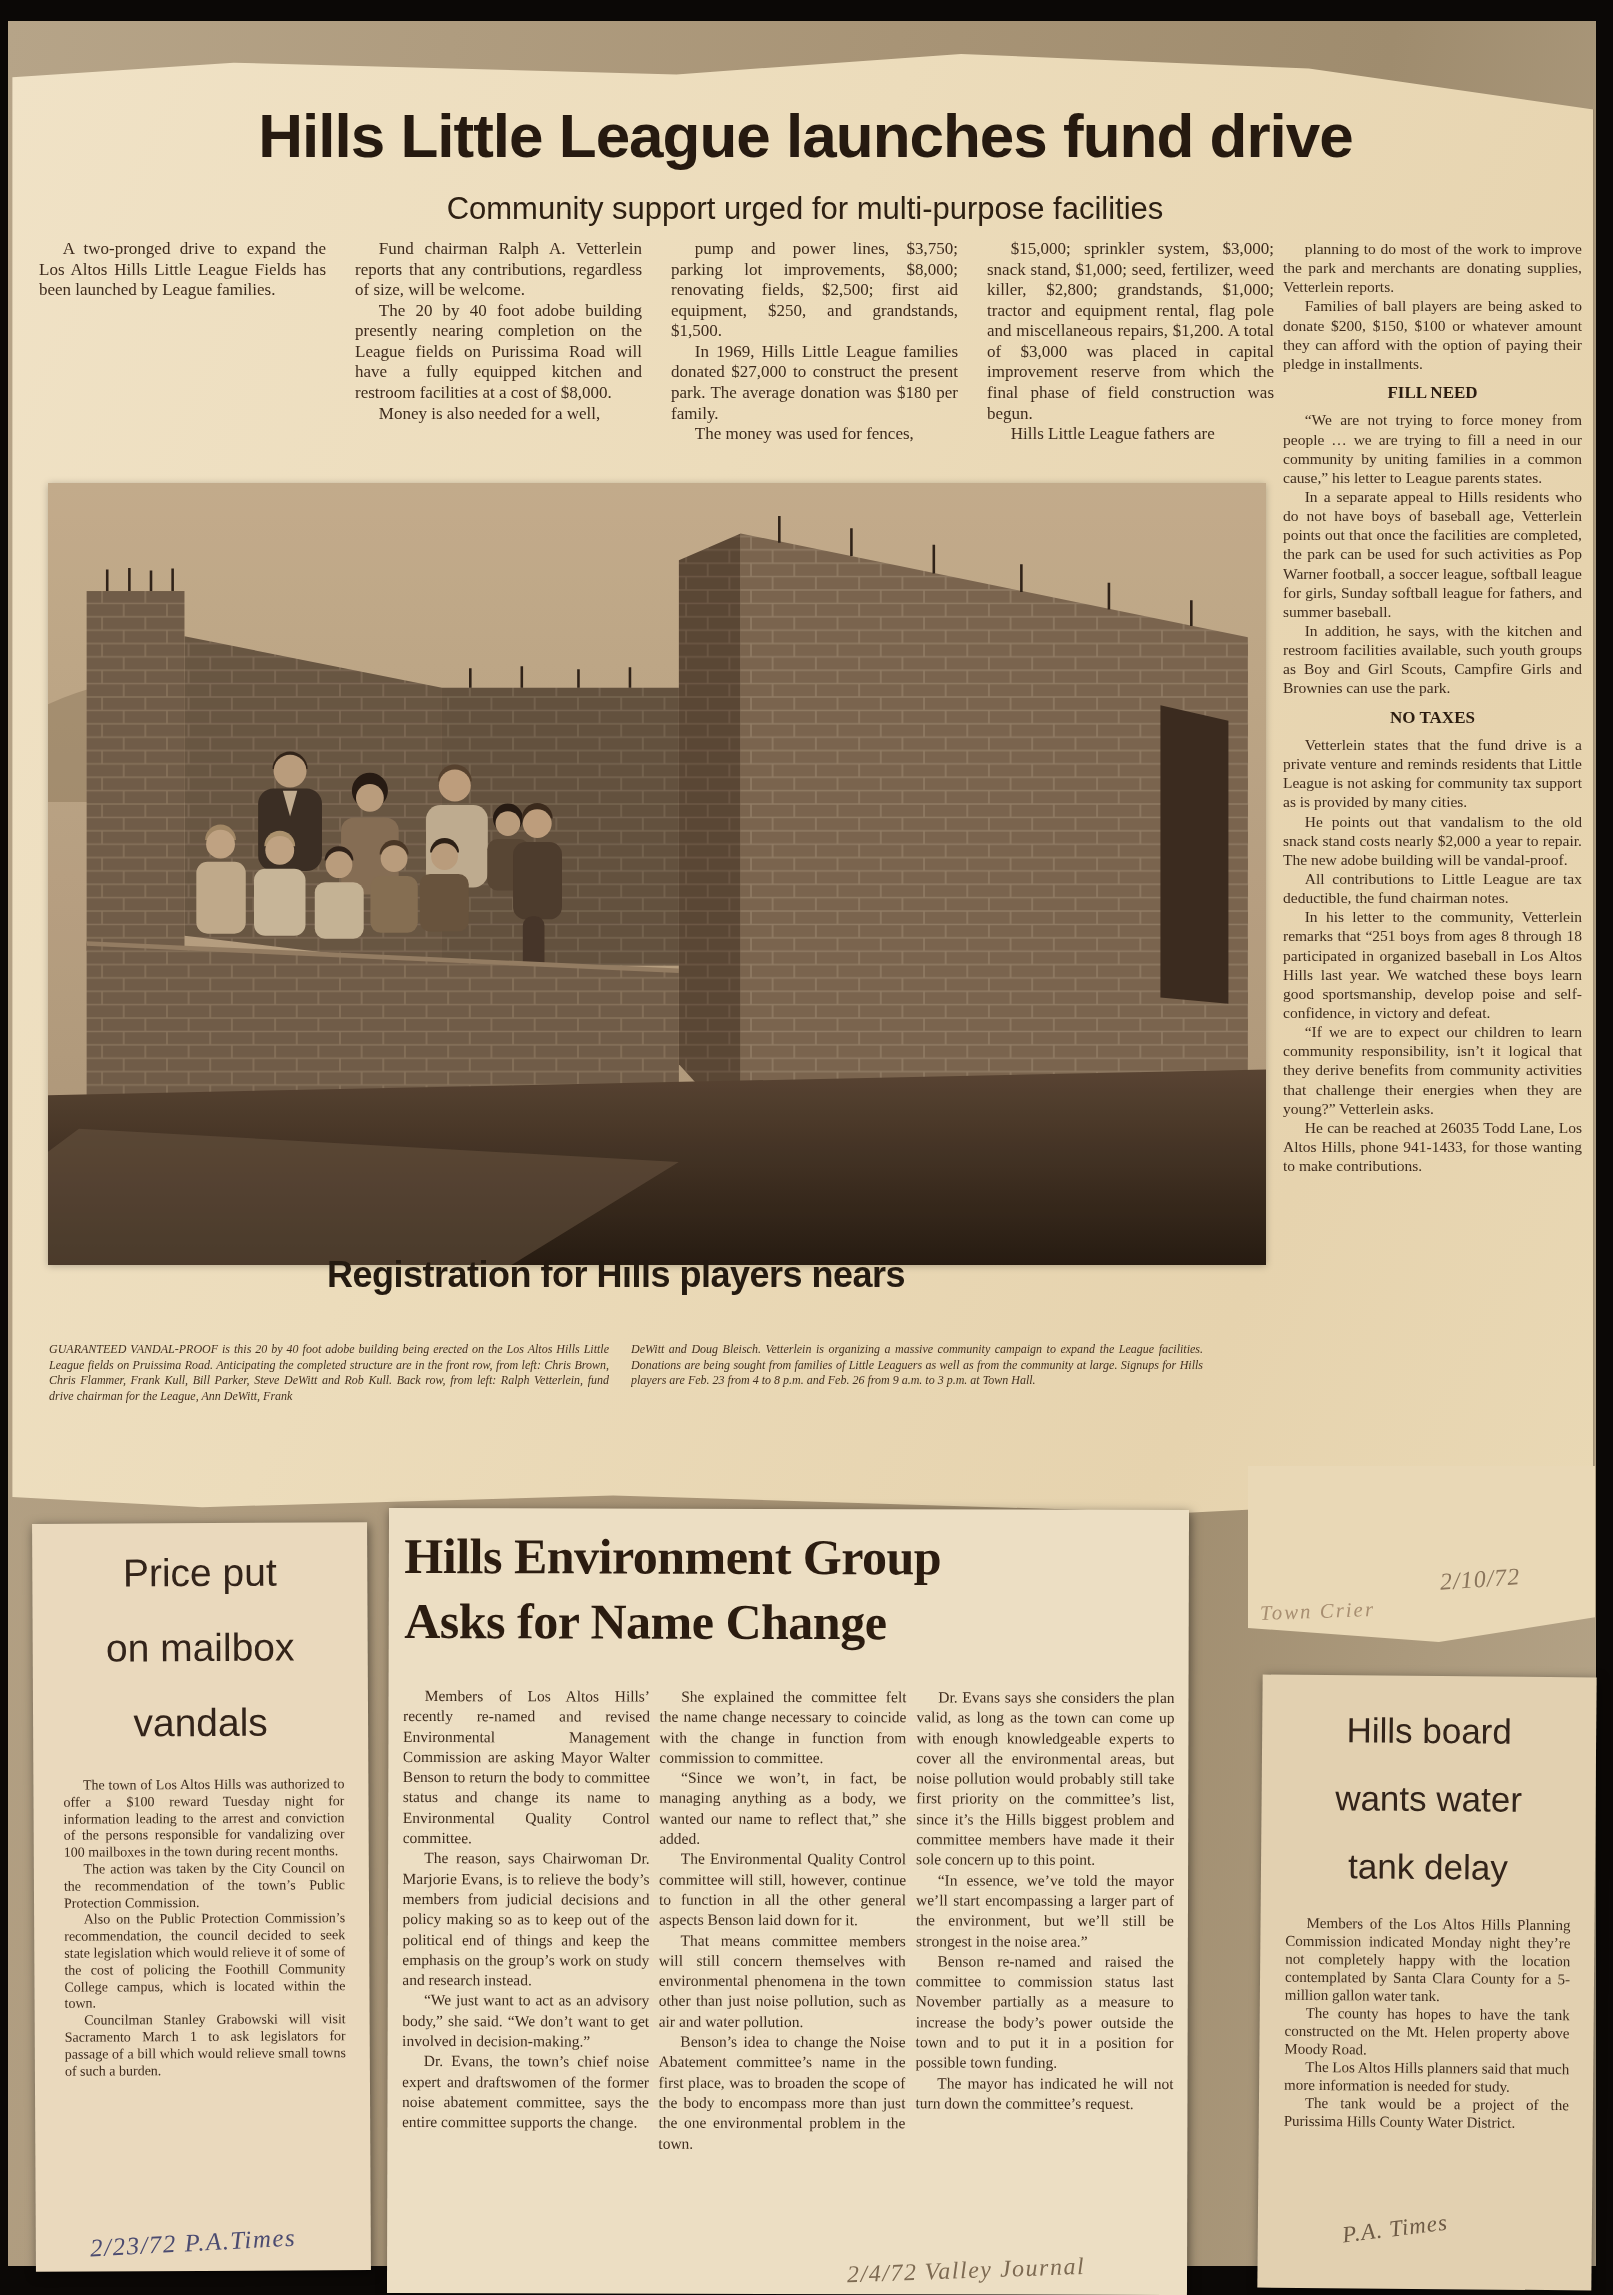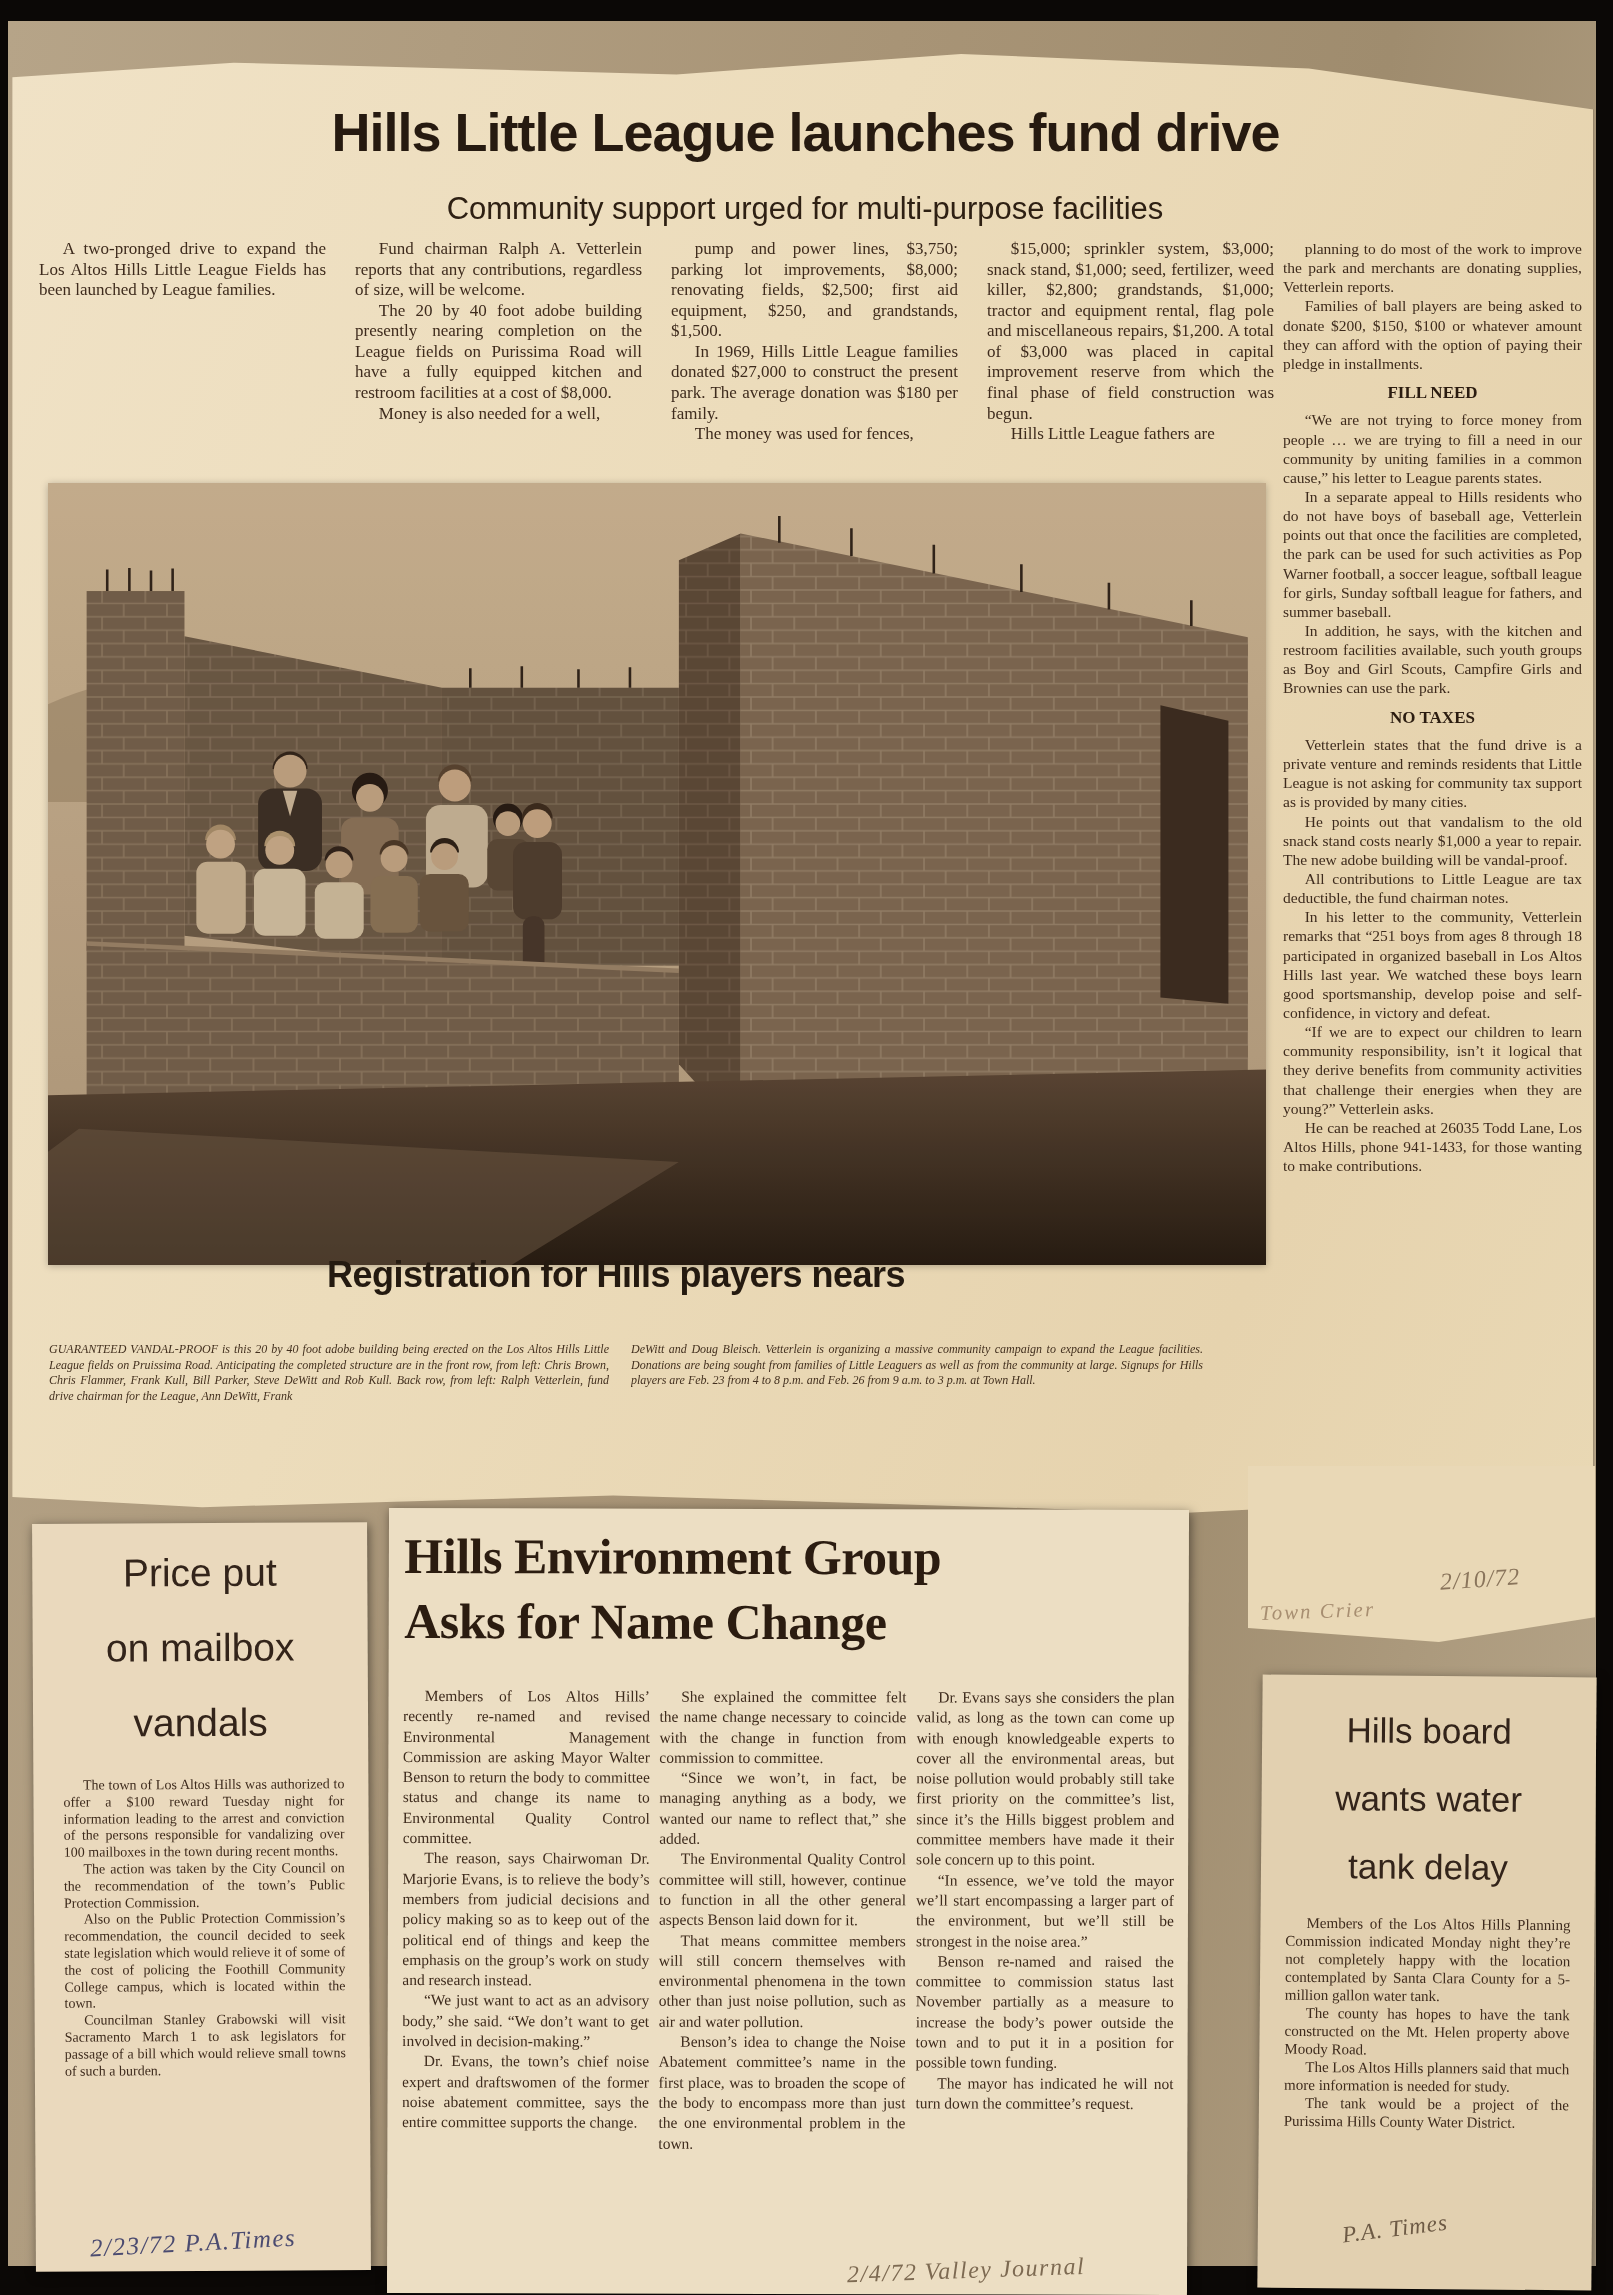--- a/index.html
+++ b/index.html
@@ -8,21 +8,21 @@
   .board{position:absolute;left:8.3px;top:20.7px;width:1588px;height:2245px;
          background:linear-gradient(100deg,#b6a488 0%,#a89476 45%,#9f8c6e 70%,#b7a68a 100%);}
   .paper{position:absolute;box-shadow:1.5px 3.1px 11.4px rgba(0,0,0,.45);}
   .paper-main{left:12.4px;top:51px;width:1581px;height:1462px;
       background:linear-gradient(115deg,#f0e2c6 0%,#ecdcbb 40%,#e6d3ae 80%,#e9d8b4 100%);
       clip-path:polygon(0% 1.8%,14% .8%,42% 1.6%,60% .2%,82% 1.2%,100% 4%,100% 98.6%,74% 100%,38% 98.8%,12% 99.6%,0% 98.9%);}
   .paper-ext{left:1248px;top:1466px;width:347px;height:176px;background:#e9d8b6;
       clip-path:polygon(0 0,100% 0,100% 86%,55% 100%,0 92%);box-shadow:none;}
   .abs{position:absolute;}
   .headline{left:62px;top:105px;width:1487px;text-align:center;
-      font-family:"Liberation Sans",sans-serif;font-weight:bold;font-size:54px;line-height:1;
+      font-family:"Liberation Sans",sans-serif;font-weight:bold;font-size:62px;line-height:1;
       letter-spacing:-1px;color:#261a10;z-index:3;}
   .subhead{left:165px;top:192px;width:1280px;text-align:center;
       font-family:"Liberation Sans",sans-serif;font-weight:400;font-size:31px;line-height:1.1;
       color:#2e2013;z-index:3;}
   .cols{left:39px;top:239px;width:1549px;height:1394px;z-index:3;}
   .col{position:absolute;top:0;width:287px;height:244px;overflow:hidden;
       font-size:17px;line-height:1.21;text-align:justify;}
   .col p,.colx p,.mb-body p,.tk-body p,.env-col p{margin:0;text-indent:1.4em;}
   .col-1{left:0;} .col-2{left:316px;} .col-3{left:632px;} .col-4{left:948px;}
   .col-5{left:1244px;width:299px;height:1390px;font-size:15.5px;line-height:1.235;}
@@ -93,21 +93,21 @@
     </div>
     <div class="col col-5">
       <p>planning to do most of the work to improve the park and merchants are donating supplies, Vetterlein reports.</p>
       <p>Families of ball players are being asked to donate $200, $150, $100 or whatever amount they can afford with the option of paying their pledge in installments.</p>
       <div class="sec-head">FILL NEED</div>
       <p>“We are not trying to force money from people … we are trying to fill a need in our community by uniting families in a common cause,” his letter to League parents states.</p>
       <p>In a separate appeal to Hills residents who do not have boys of baseball age, Vetterlein points out that once the facilities are completed, the park can be used for such activities as Pop Warner football, a soccer league, softball league for girls, Sunday softball league for fathers, and summer baseball.</p>
       <p>In addition, he says, with the kitchen and restroom facilities available, such youth groups as Boy and Girl Scouts, Campfire Girls and Brownies can use the park.</p>
       <div class="sec-head">NO TAXES</div>
       <p>Vetterlein states that the fund drive is a private venture and reminds residents that Little League is not asking for community tax support as is provided by many cities.</p>
-      <p>He points out that vandalism to the old snack stand costs nearly $1,000 a year to repair. The new adobe building will be vandal-proof.</p>
+      <p>He points out that vandalism to the old snack stand costs nearly $2,000 a year to repair. The new adobe building will be vandal-proof.</p>
       <p>All contributions to Little League are tax deductible, the fund chairman notes.</p>
       <p>In his letter to the community, Vetterlein remarks that “251 boys from ages 8 through 18 participated in organized baseball in Los Altos Hills last year. We watched these boys learn good sportsmanship, develop poise and self-confidence, in victory and defeat.</p>
       <p>“If we are to expect our children to learn community responsibility, isn’t it logical that they derive benefits from community activities that challenge their energies when they are young?” Vetterlein asks.</p>
       <p>He can be reached at 26035 Todd Lane, Los Altos Hills, phone 941-1433, for those wanting to make contributions.</p>
     </div>
   </div>
 
   <div class="photo abs">
     <svg viewBox="0 0 2365 1520" preserveAspectRatio="none">
       <defs>

